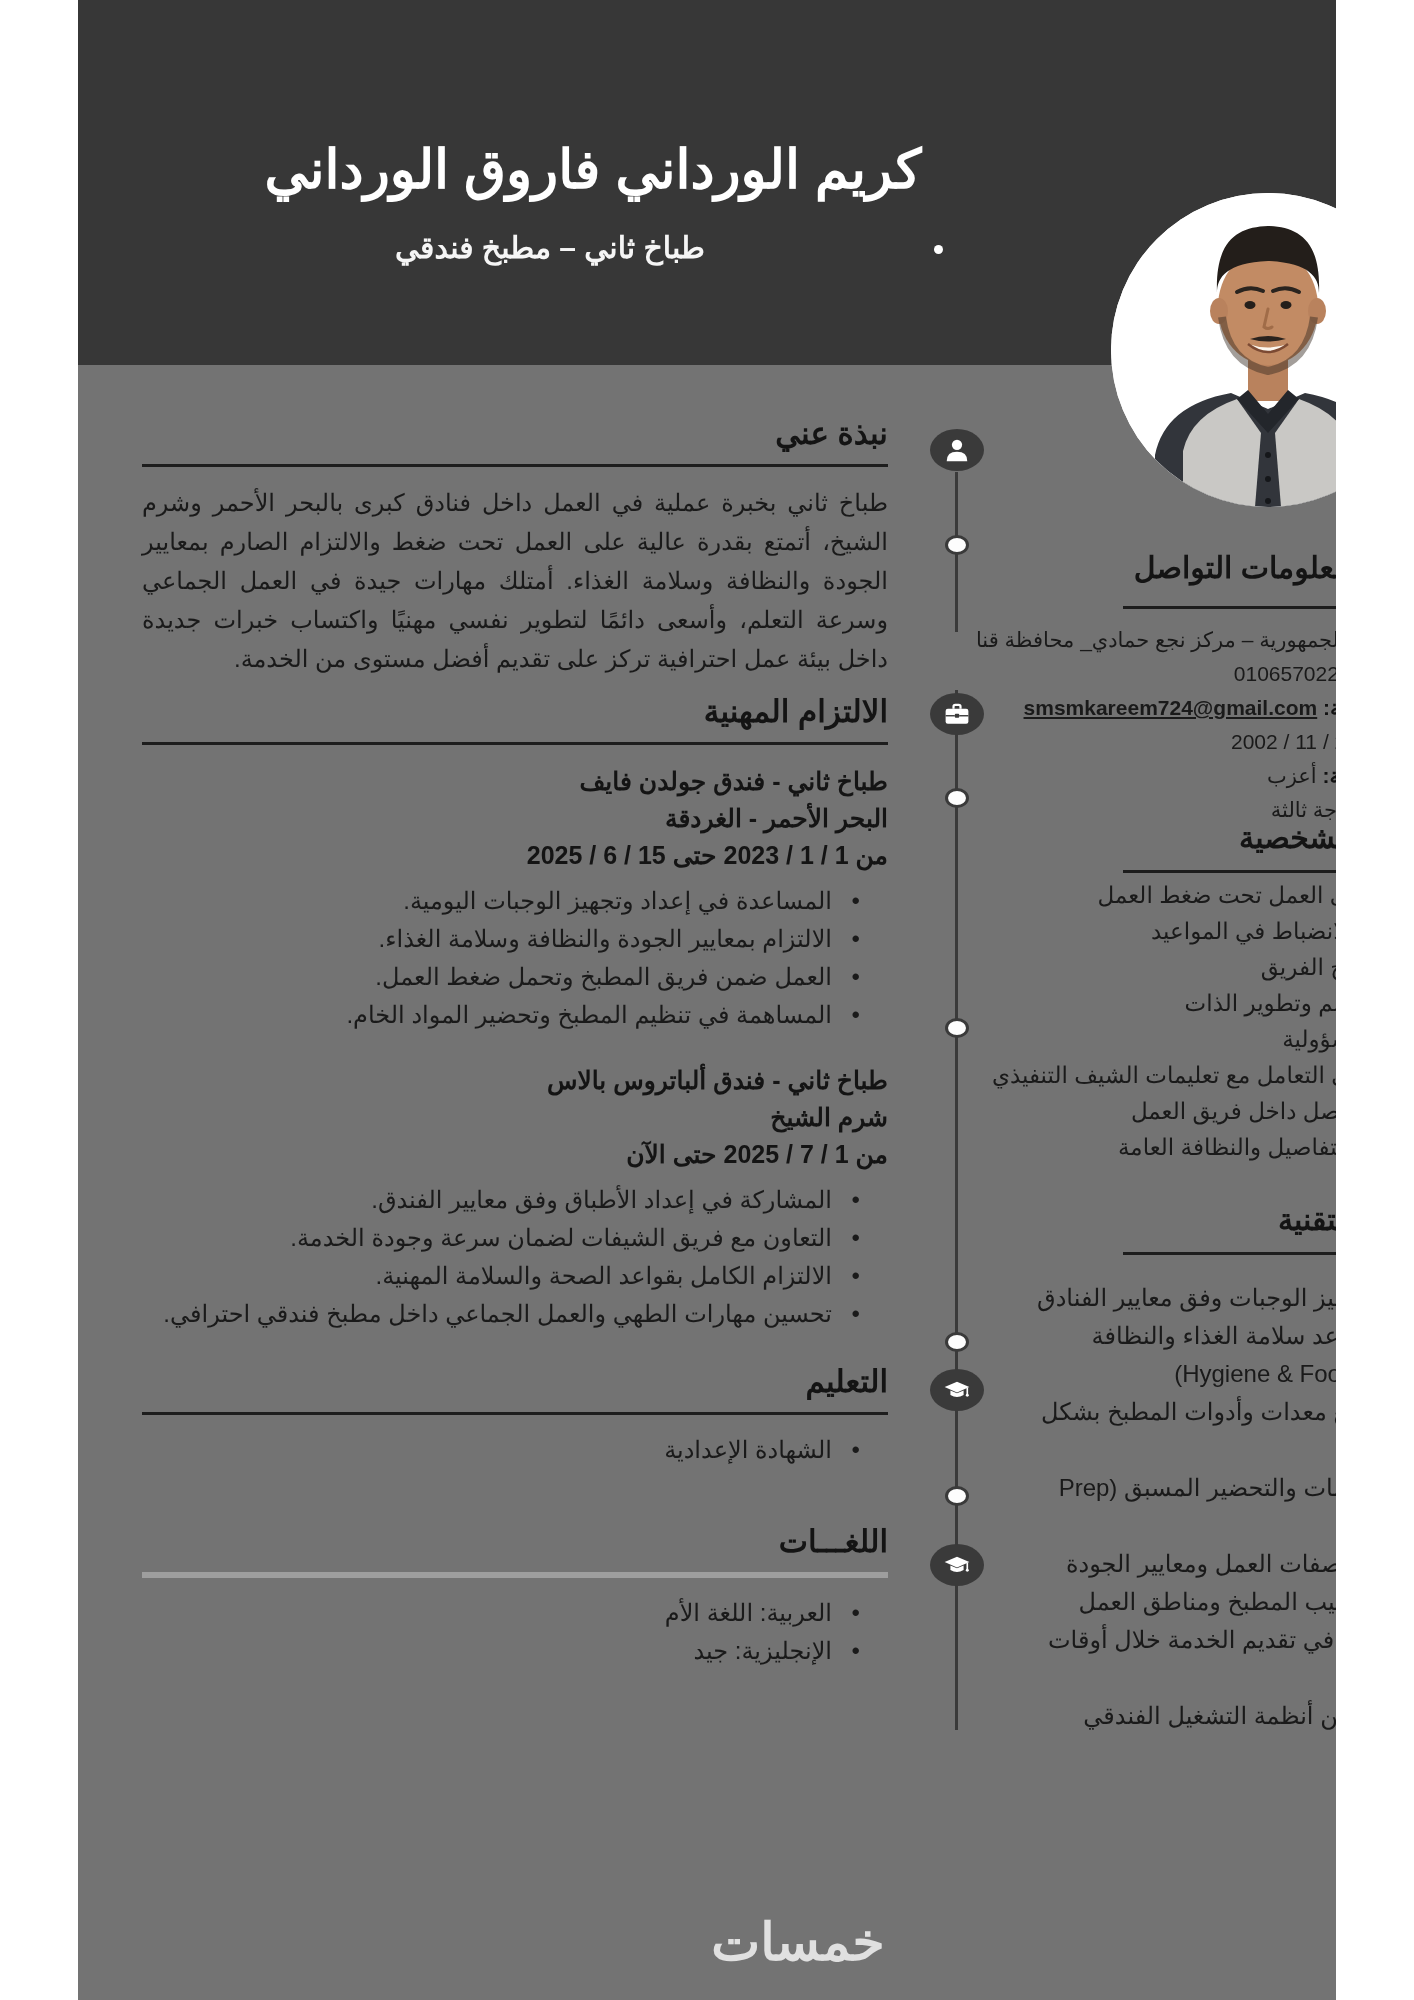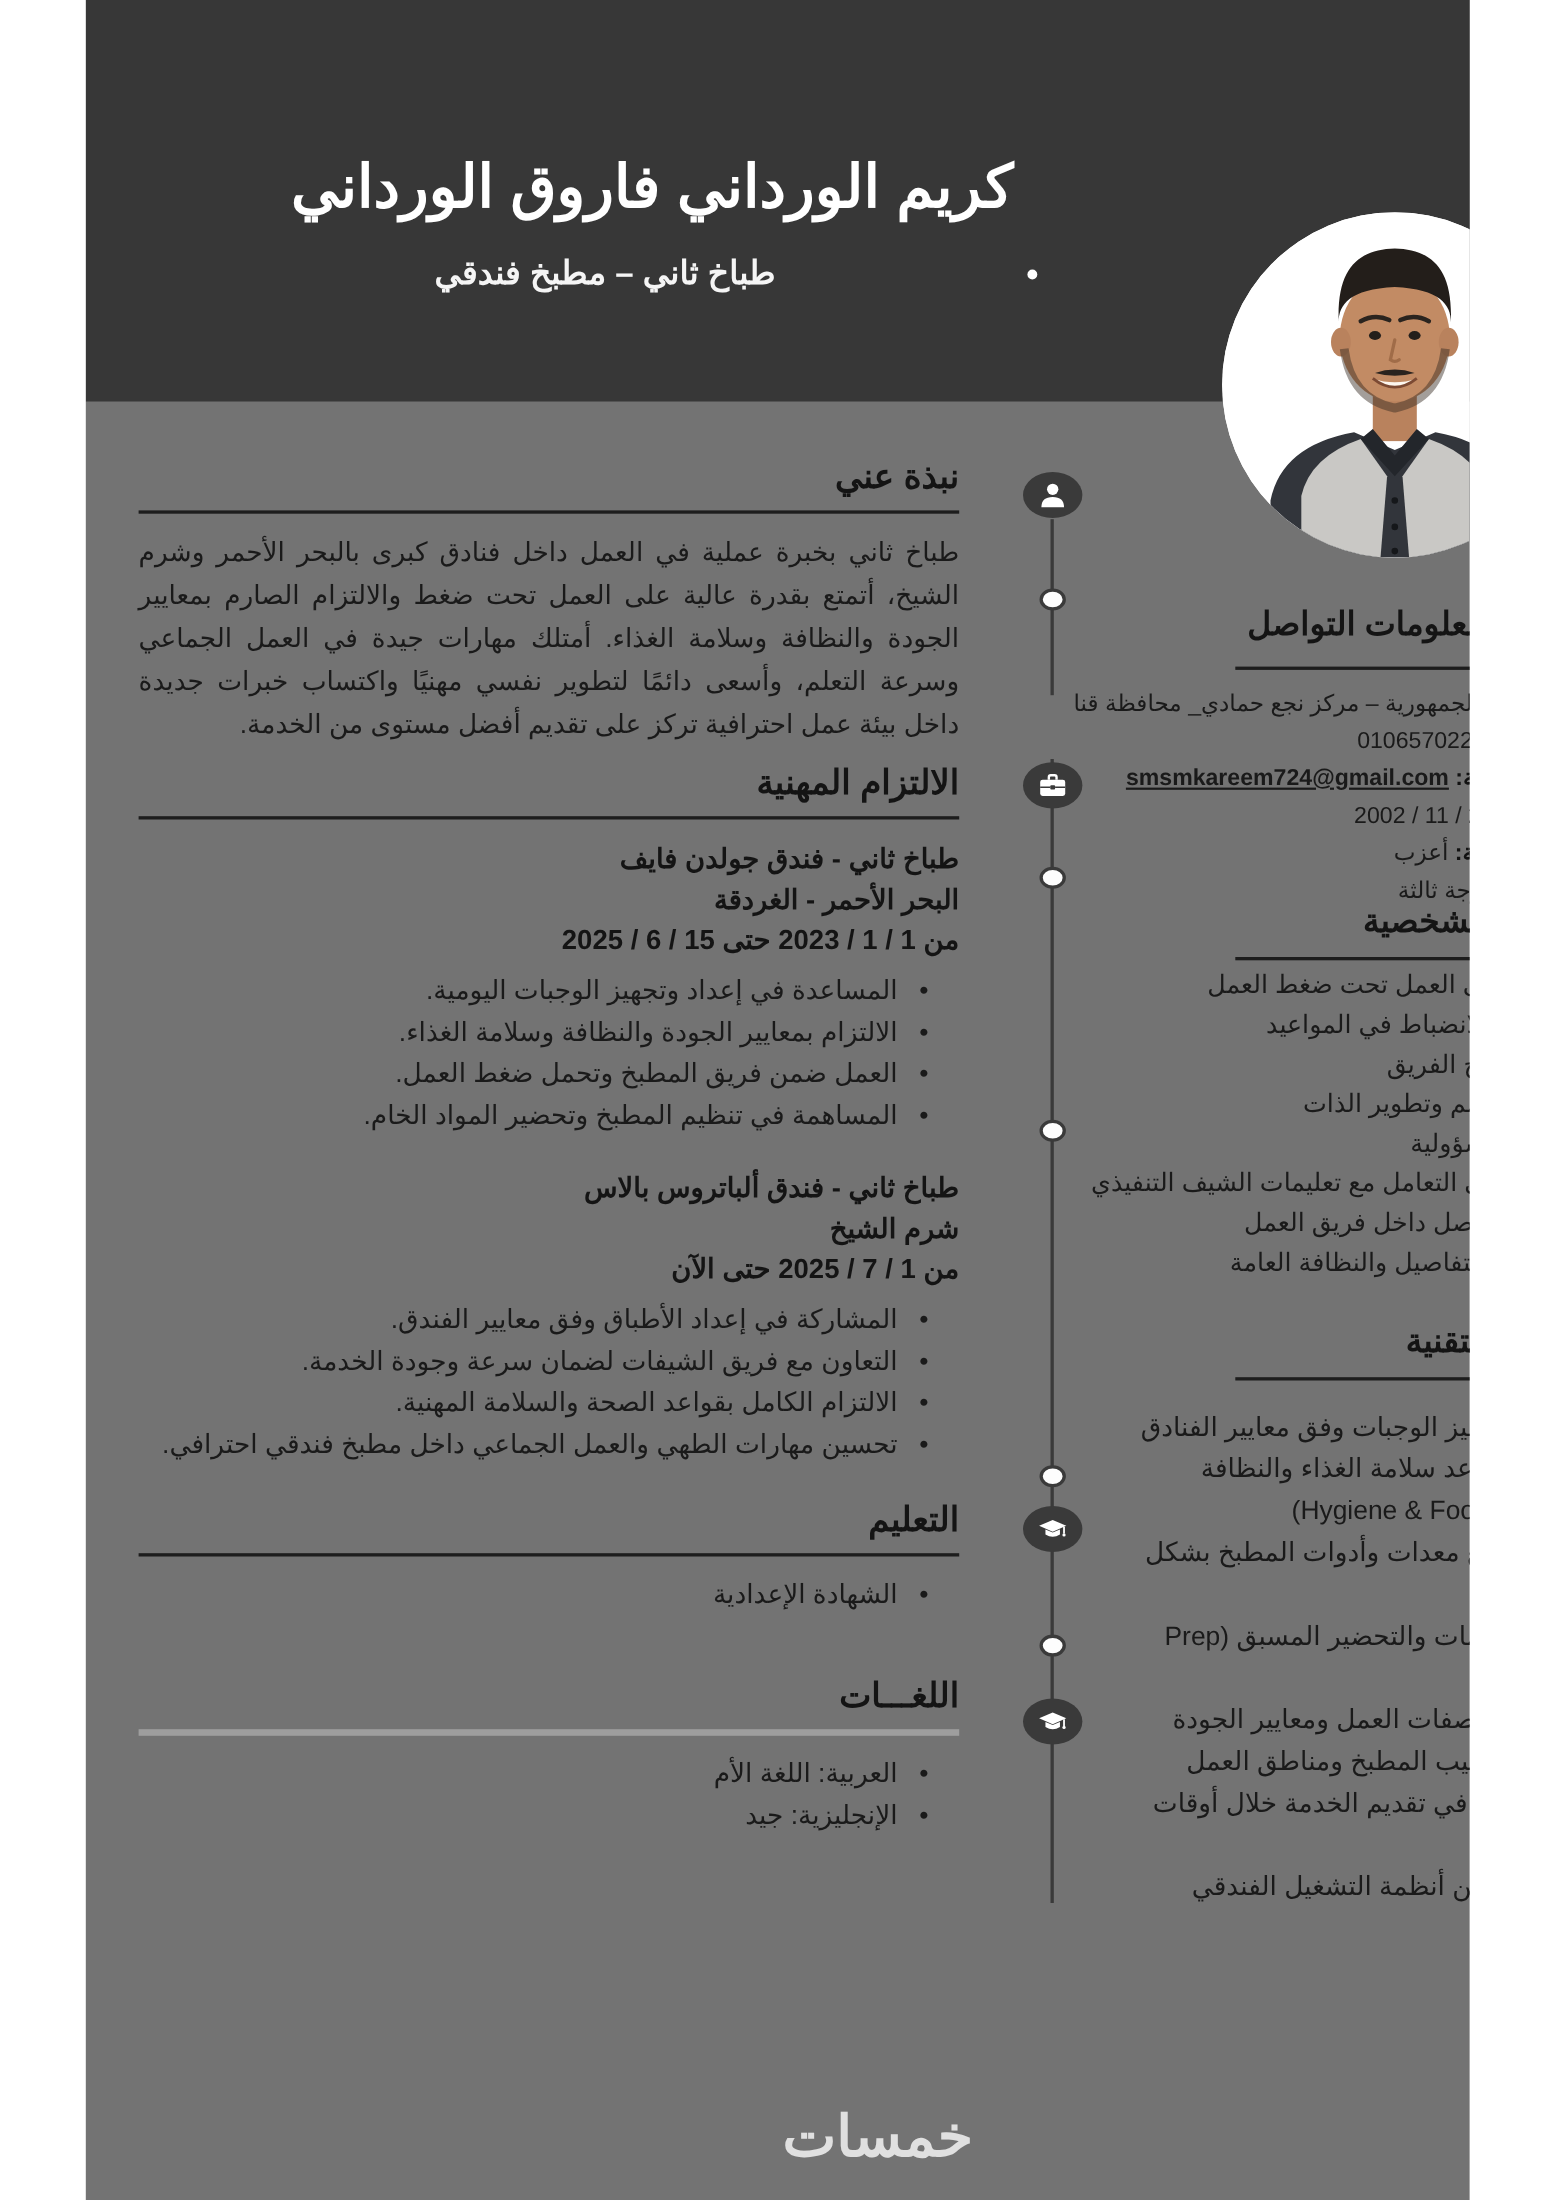--- a/index.html
+++ b/index.html
@@ -29,21 +29,21 @@
   .tl-icon{position:absolute;left:852px;width:54px;height:42px;border-radius:50%;background:#3a3a3a;
            display:flex;align-items:center;justify-content:center;z-index:4;}
   .tl-icon svg{width:28px;height:24px;}
   .tl-dot{position:absolute;left:867px;width:24px;height:20px;border:3px solid #3a3a3a;border-radius:50%;
           background:#fdfdfd;box-sizing:border-box;z-index:4;}
   
   .sec{position:absolute;z-index:5;}
   .sec-h{font-size:31px;font-weight:bold;color:#141414;line-height:40px;}
   .rule{height:3px;background:#1d1d1d;margin-top:10px;}
   .rule-gray{height:6px;background:#9e9e9e;margin-top:10px;}
-  .col-l{left:48px;width:746px;text-align:right;}
+  .col-l{left:64px;width:746px;text-align:right;}
   .col-r{left:935px;width:458px;text-align:right;}
   .rule-short{width:348px;}
   
   .about-p{margin-top:16px;font-size:24px;line-height:39px;text-align:justify;color:#1a1a1a;}
   
   ul.blist{list-style:none;margin:0;padding:0;}
   ul.blist li{position:relative;padding-right:56px;font-size:24px;line-height:38px;color:#1a1a1a;}
   ul.blist li::before{content:"•";position:absolute;right:28px;top:0;}
   ul.rlist{list-style:none;margin:0;padding:0;}
   ul.rlist li{position:relative;padding-right:34px;font-size:23px;line-height:36px;color:#1a1a1a;}

